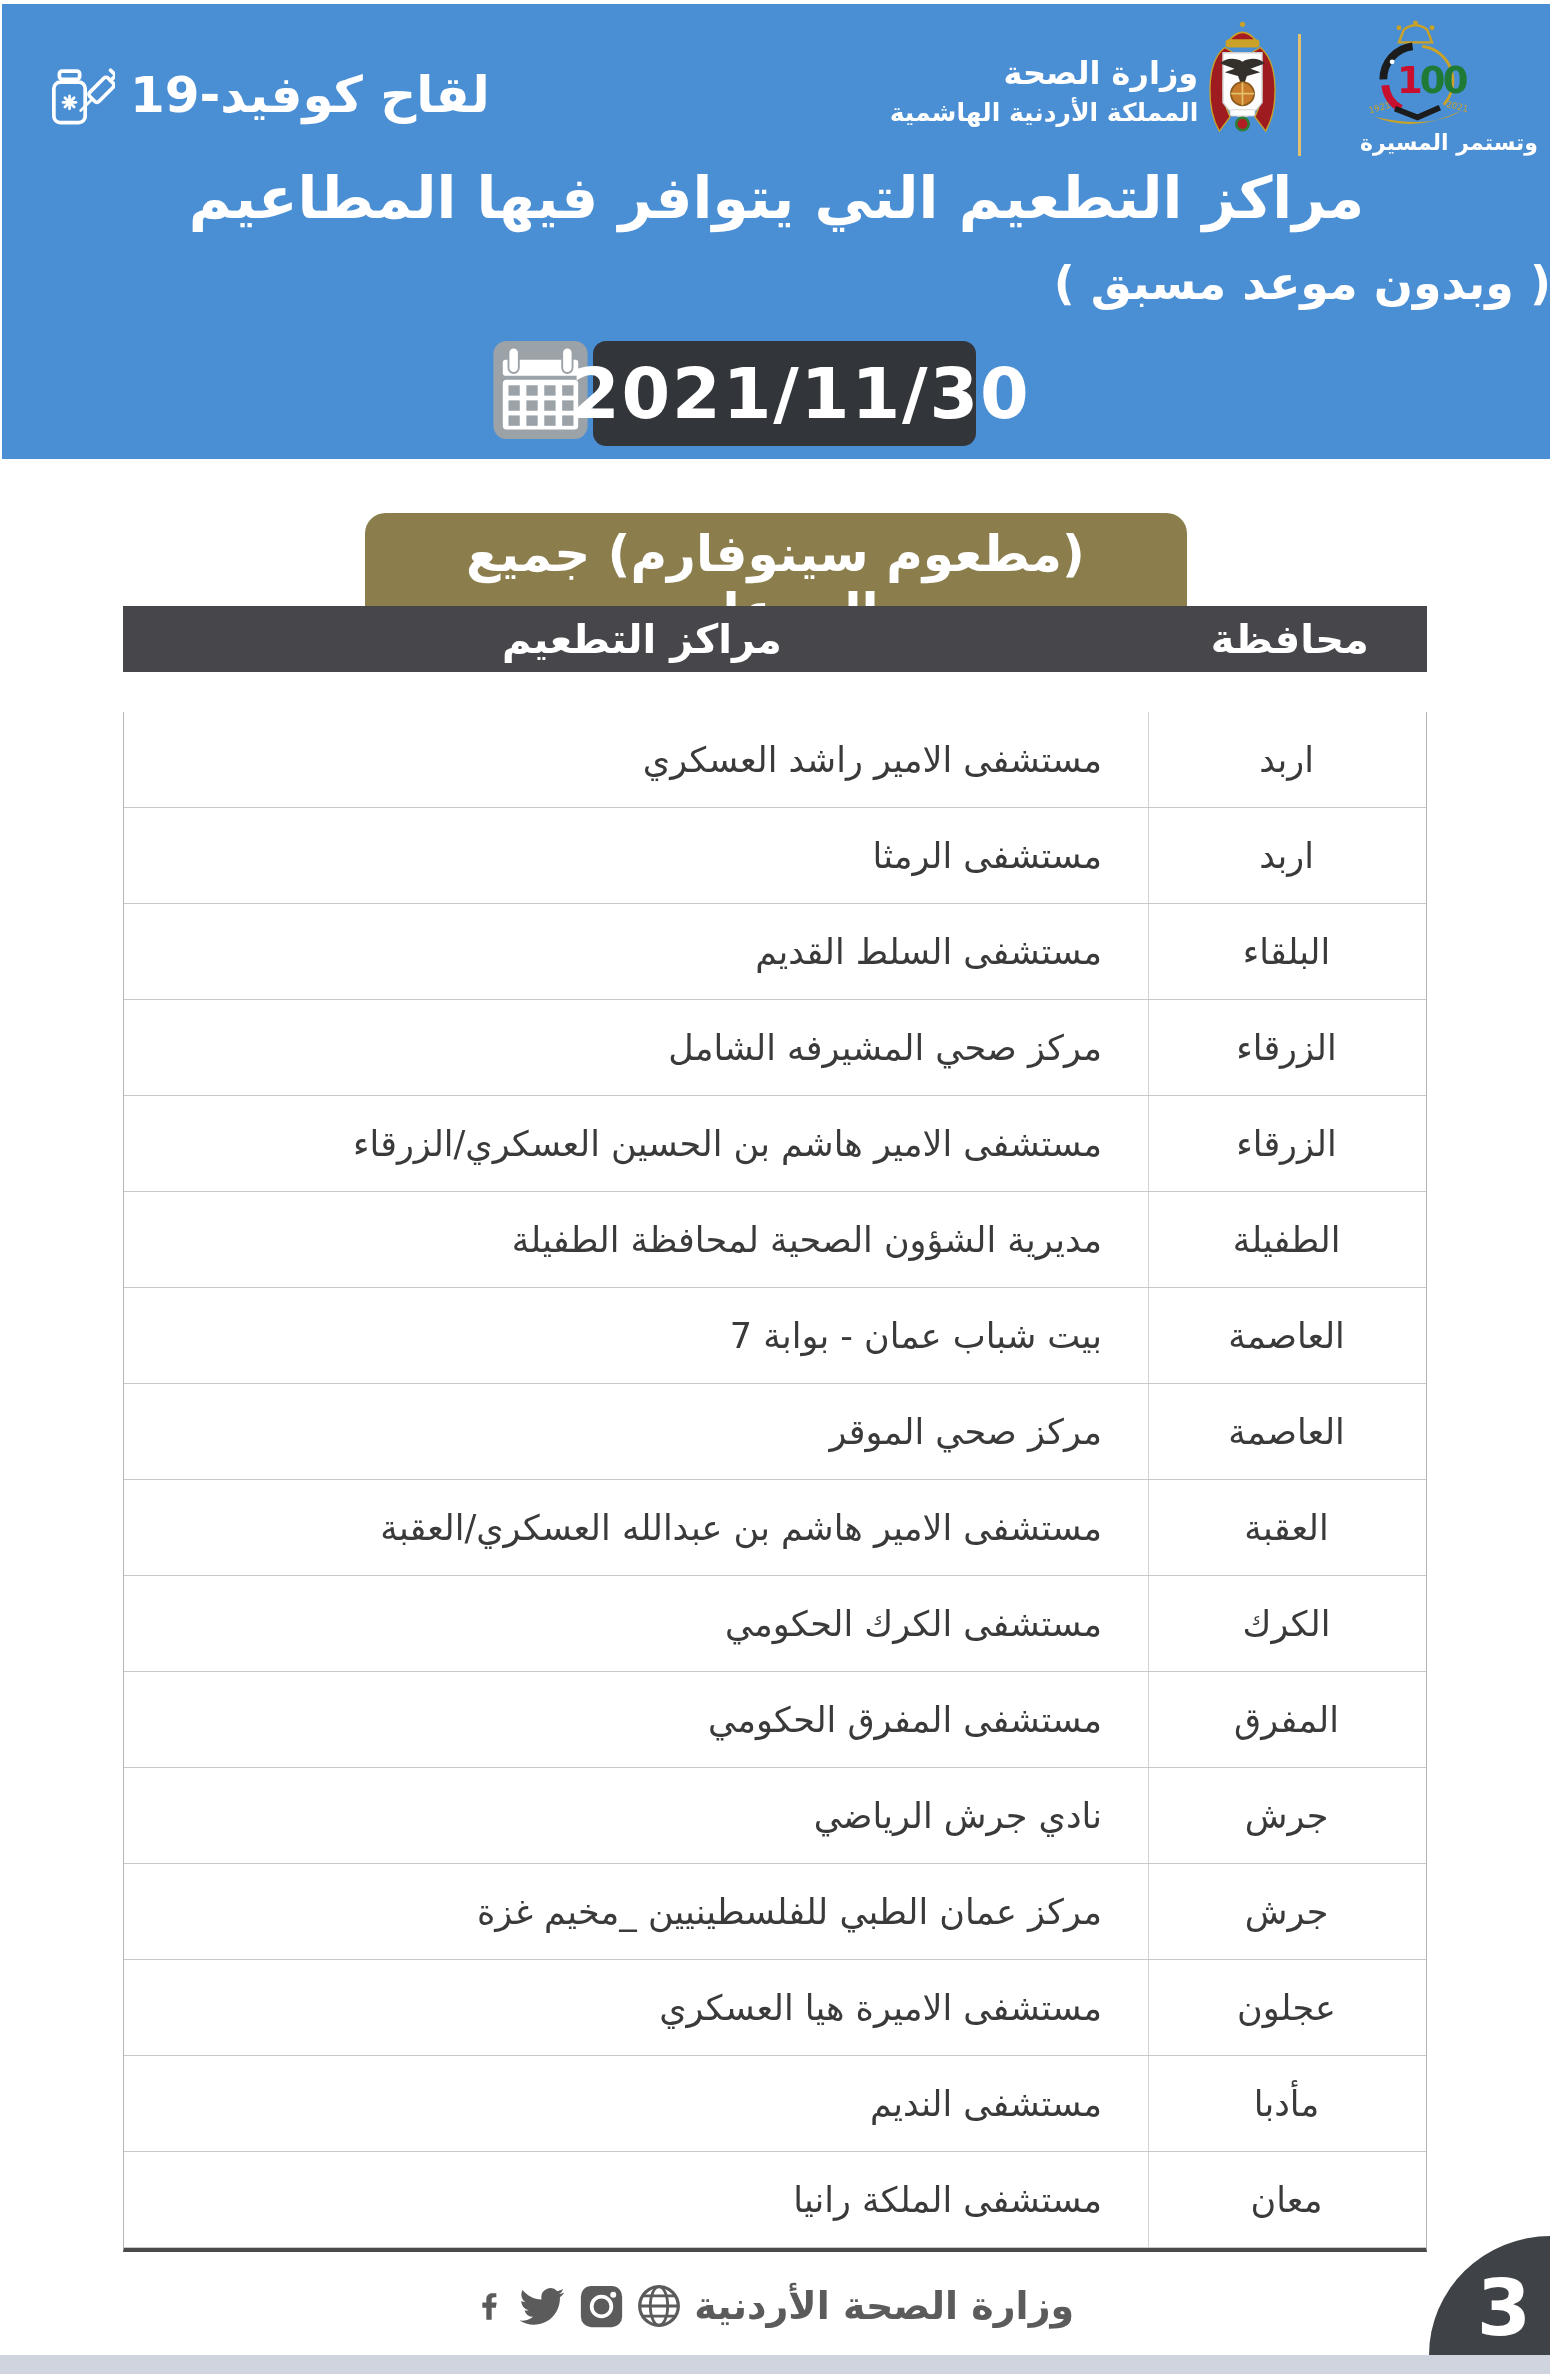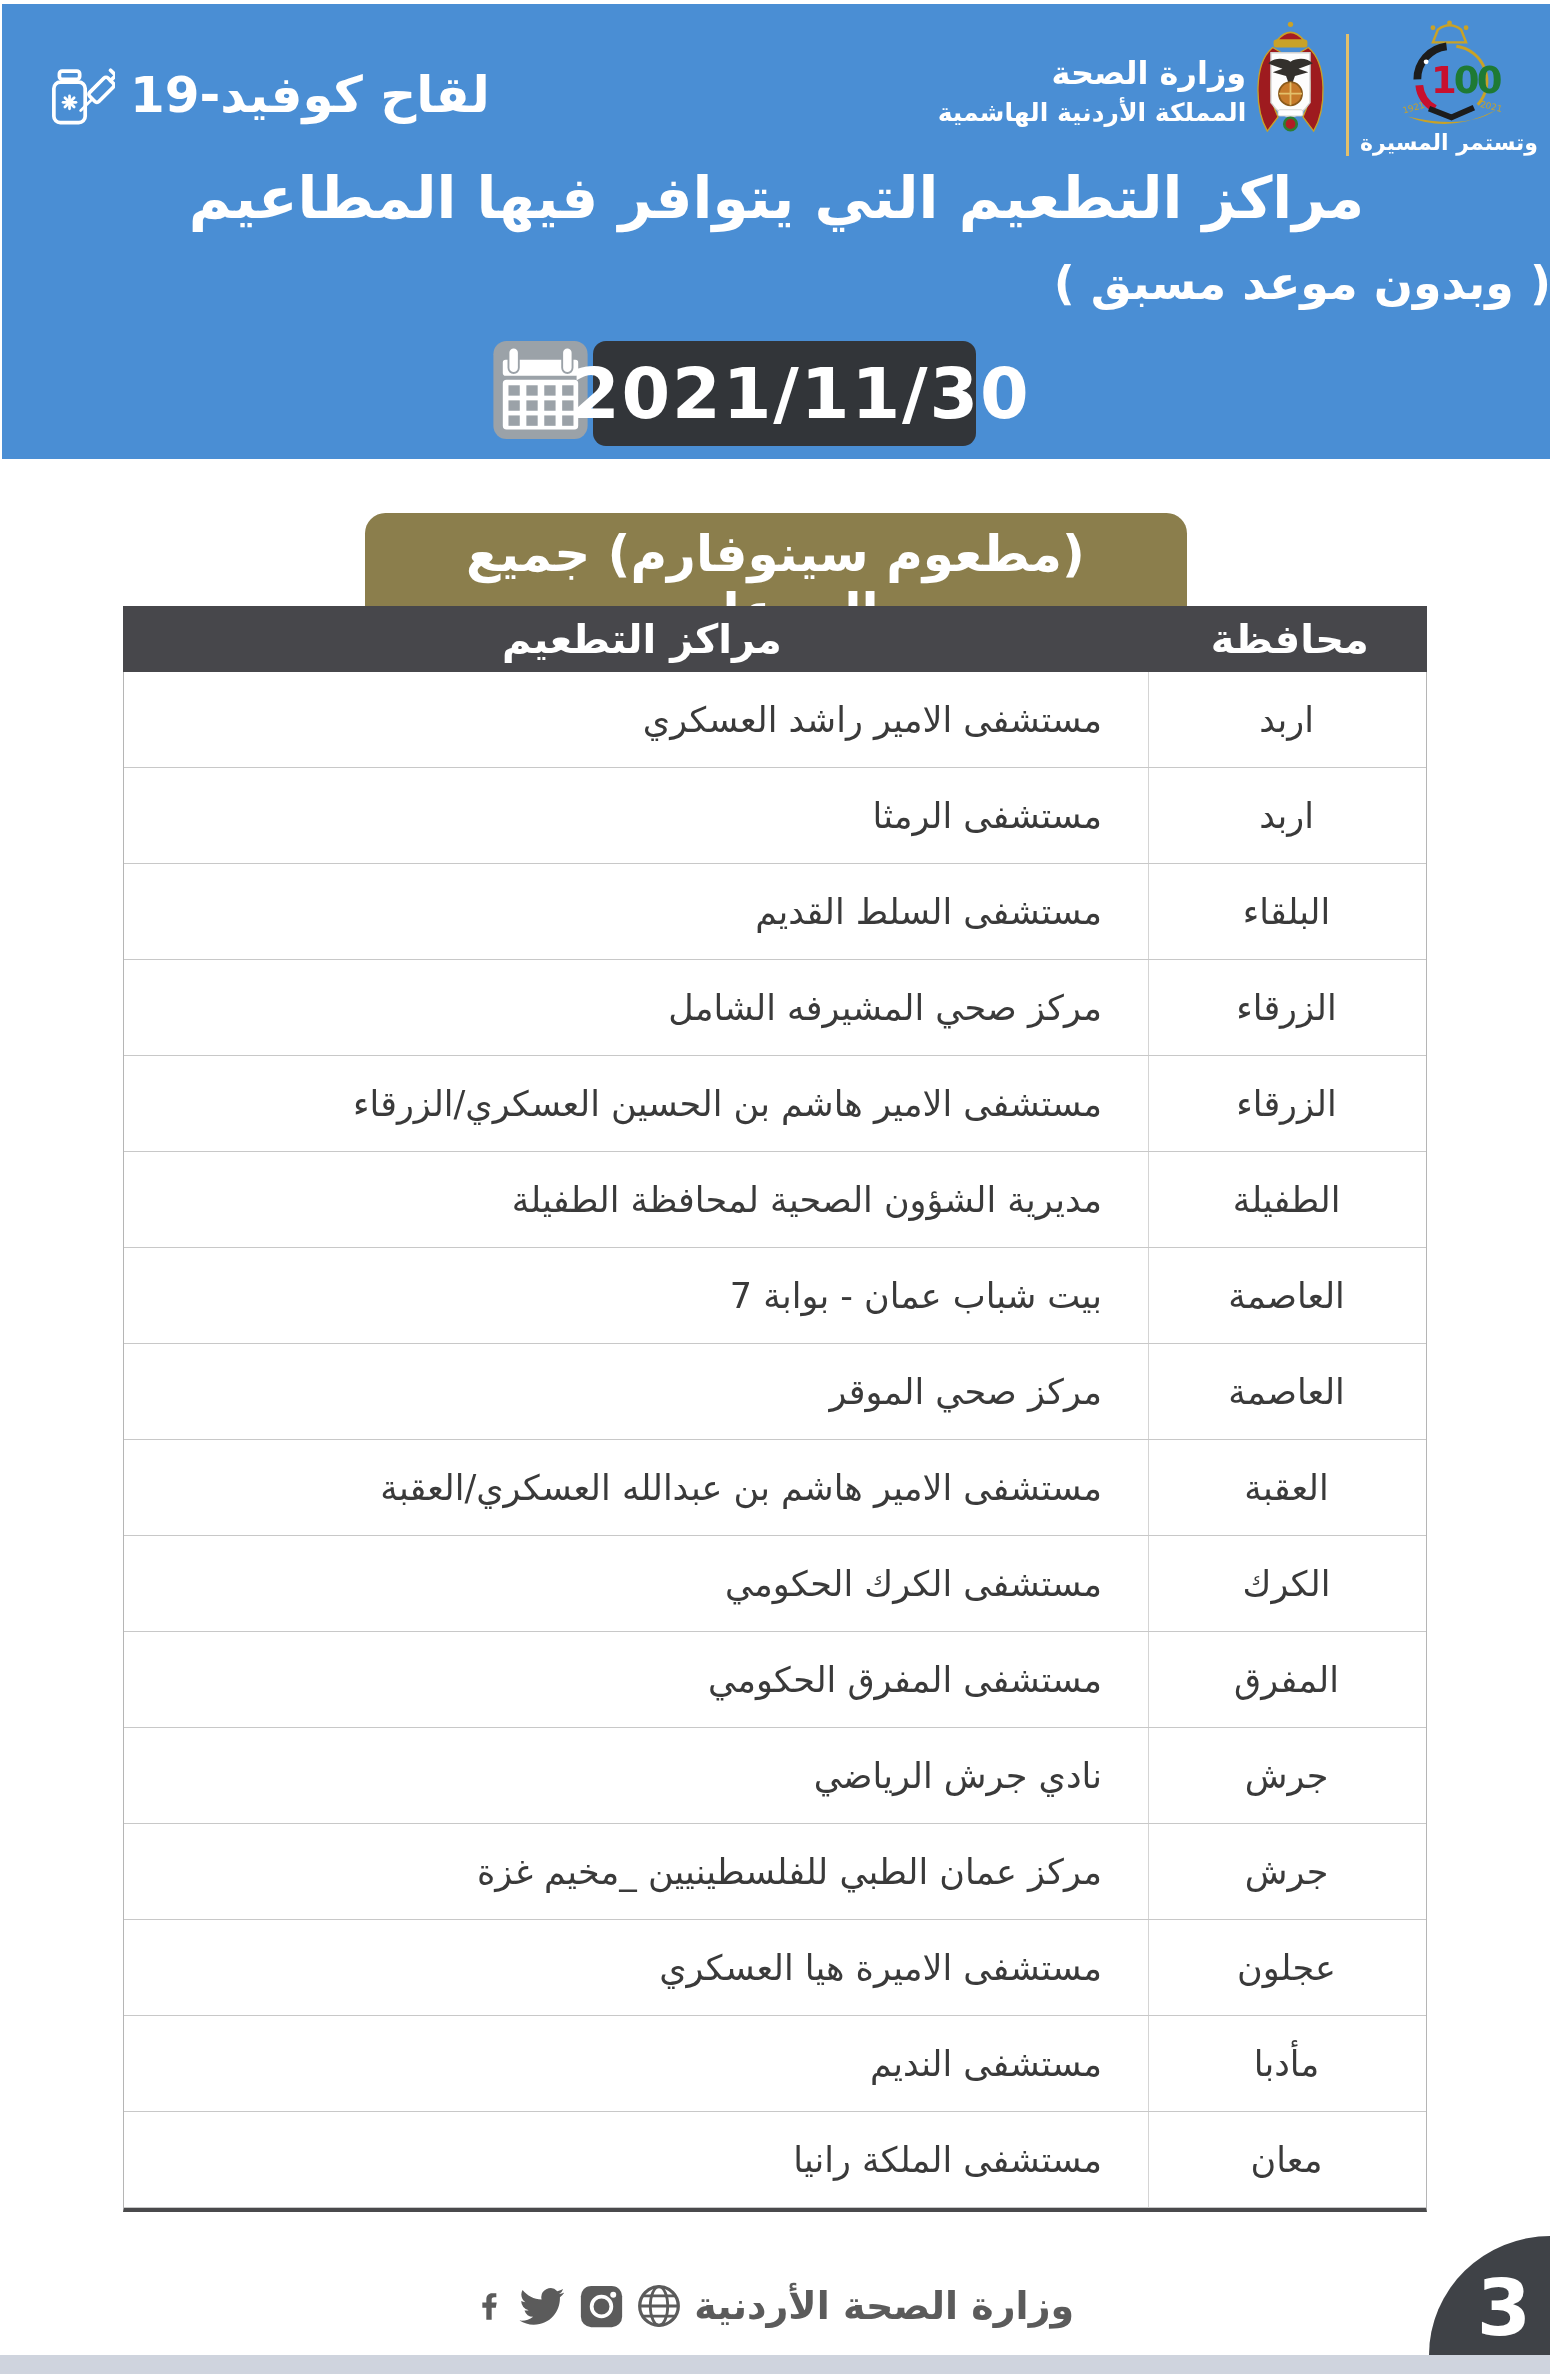--- a/index.html
+++ b/index.html
@@ -9,21 +9,21 @@
   .hero{position:absolute;top:0;left:0;right:0;height:459px;background:#4A8ED4;
         border-top:4.6px solid #ffffff;border-left:2.8px solid #ffffff;box-sizing:border-box;}
   .covid-label{position:absolute;top:56px;left:46px;display:flex;align-items:center;gap:15px;
         color:#ffffff;font-weight:bold;font-size:50px;}
   .covid-label .txt{direction:rtl;}
   .gov-cluster{position:absolute;top:15px;right:13px;display:flex;align-items:flex-start;}
   .ministry-text{direction:rtl;text-align:right;color:#ffffff;margin-top:35px;margin-left:13px;}
   .ministry-name{font-size:32px;font-weight:bold;line-height:1.2;}
   .kingdom-name{font-size:25px;font-weight:bold;margin-top:5.6px;}
   .gold-divider{width:2.8px;height:122px;background:#E3C06B;margin:15px 11px 0 11px;}
-  .centennial{display:flex;flex-direction:column;align-items:center;}
+  .centennial{display:flex;flex-direction:column;align-items:flex-start;margin-left:48px;}
   .centennial-caption{direction:rtl;color:#ffffff;font-size:22px;font-weight:bold;margin-top:-1.9px;}
   .main-title{position:absolute;top:165px;left:0;right:0;text-align:center;direction:rtl;
         color:#ffffff;font-size:58px;font-weight:bold;line-height:1;margin:0;}
   .subtitle{position:absolute;top:252px;left:0;right:0;text-align:right;direction:rtl;
         color:#ffffff;font-size:46px;font-weight:bold;}
   .date-row{position:absolute;top:337px;left:0;right:0;display:flex;justify-content:center;
         align-items:flex-start;gap:5.6px;transform:translateX(-42px);}
   .date-box{width:351px;height:105px;background:#323539;border-radius:13px;color:#ffffff;
         display:flex;align-items:center;justify-content:center;font-size:70px;font-weight:bold;
         letter-spacing:1.9px;direction:ltr;padding-left:32px;}
@@ -31,21 +31,21 @@
   .gold-banner{position:absolute;top:513px;left:50%;transform:translateX(-50%);width:822px;height:139px;
         background:#8B7E4C;border-radius:20.4px;z-index:1;direction:rtl;text-align:center;
         color:#ffffff;font-size:50px;font-weight:bold;padding-top:12px;box-sizing:border-box;}
   
   .centers-table{position:absolute;top:606px;left:123px;width:1304px;z-index:2;}
   .thead{display:flex;height:66px;background:#47474B;color:#ffffff;font-weight:bold;font-size:40px;padding-left:8px;}
   .th{display:flex;align-items:center;justify-content:center;direction:rtl;}
   .th-centers{width:1028px;}
   .th-gov{width:276px;}
   .tbody{border-left:1.9px solid #B5B5B5;border-right:1.9px solid #B5B5B5;border-bottom:4.6px solid #4A4A4C;
-        box-sizing:border-box;}
+        box-sizing:border-box;margin-top:40px;}
   .tr{display:flex;height:96px;background:#ffffff;border-bottom:1.9px solid #C8C8C8;box-sizing:border-box;}
   .td{display:flex;align-items:center;color:#3A3A3A;font-size:35px;}
   .td-center{width:1024px;justify-content:flex-start;padding-right:46px;box-sizing:border-box;}
   .td-gov{width:276px;justify-content:center;border-left:1.9px solid #D4D4D4;box-sizing:border-box;}
   
   .footer-group{position:absolute;top:2277px;left:0;right:0;height:58px;display:flex;
         justify-content:center;align-items:center;gap:12px;}
   .footer-text{direction:rtl;color:#5B5B5B;font-size:38px;font-weight:bold;margin-right:3.7px;}
   .page-corner{position:absolute;right:0;bottom:0;width:122px;height:119px;background:#3F4247;
         border-top-left-radius:100%;display:flex;align-items:center;justify-content:center;}

